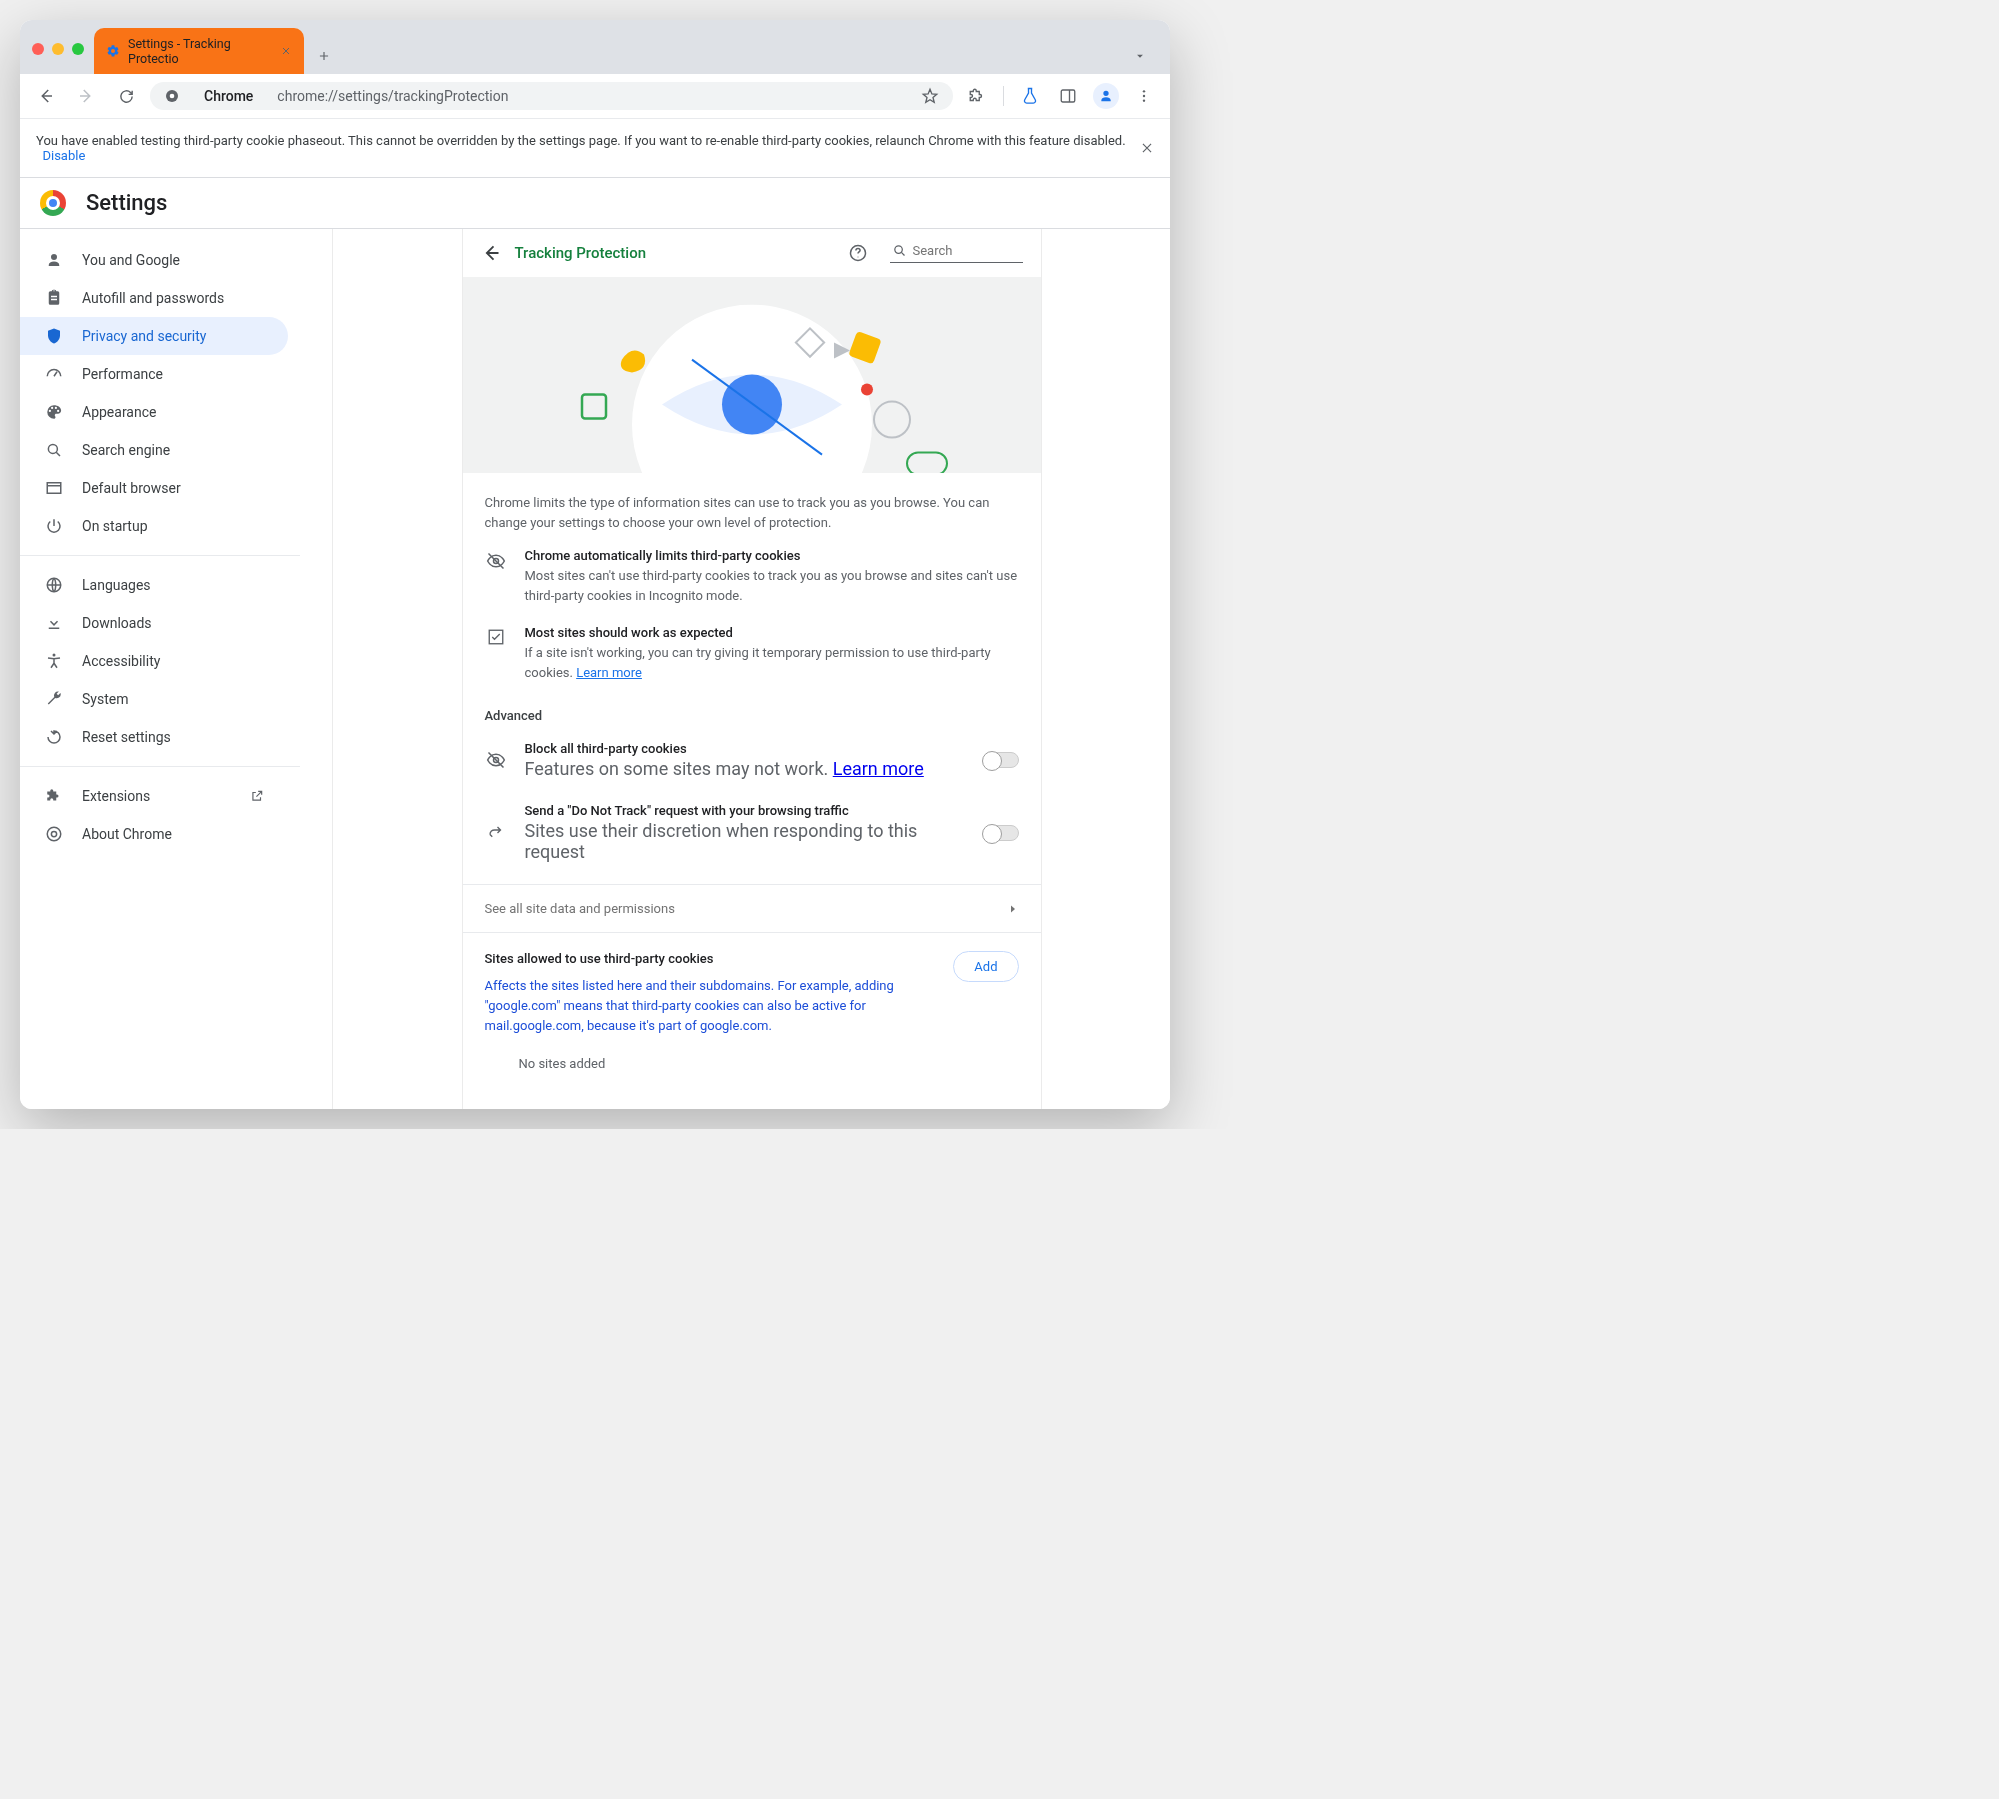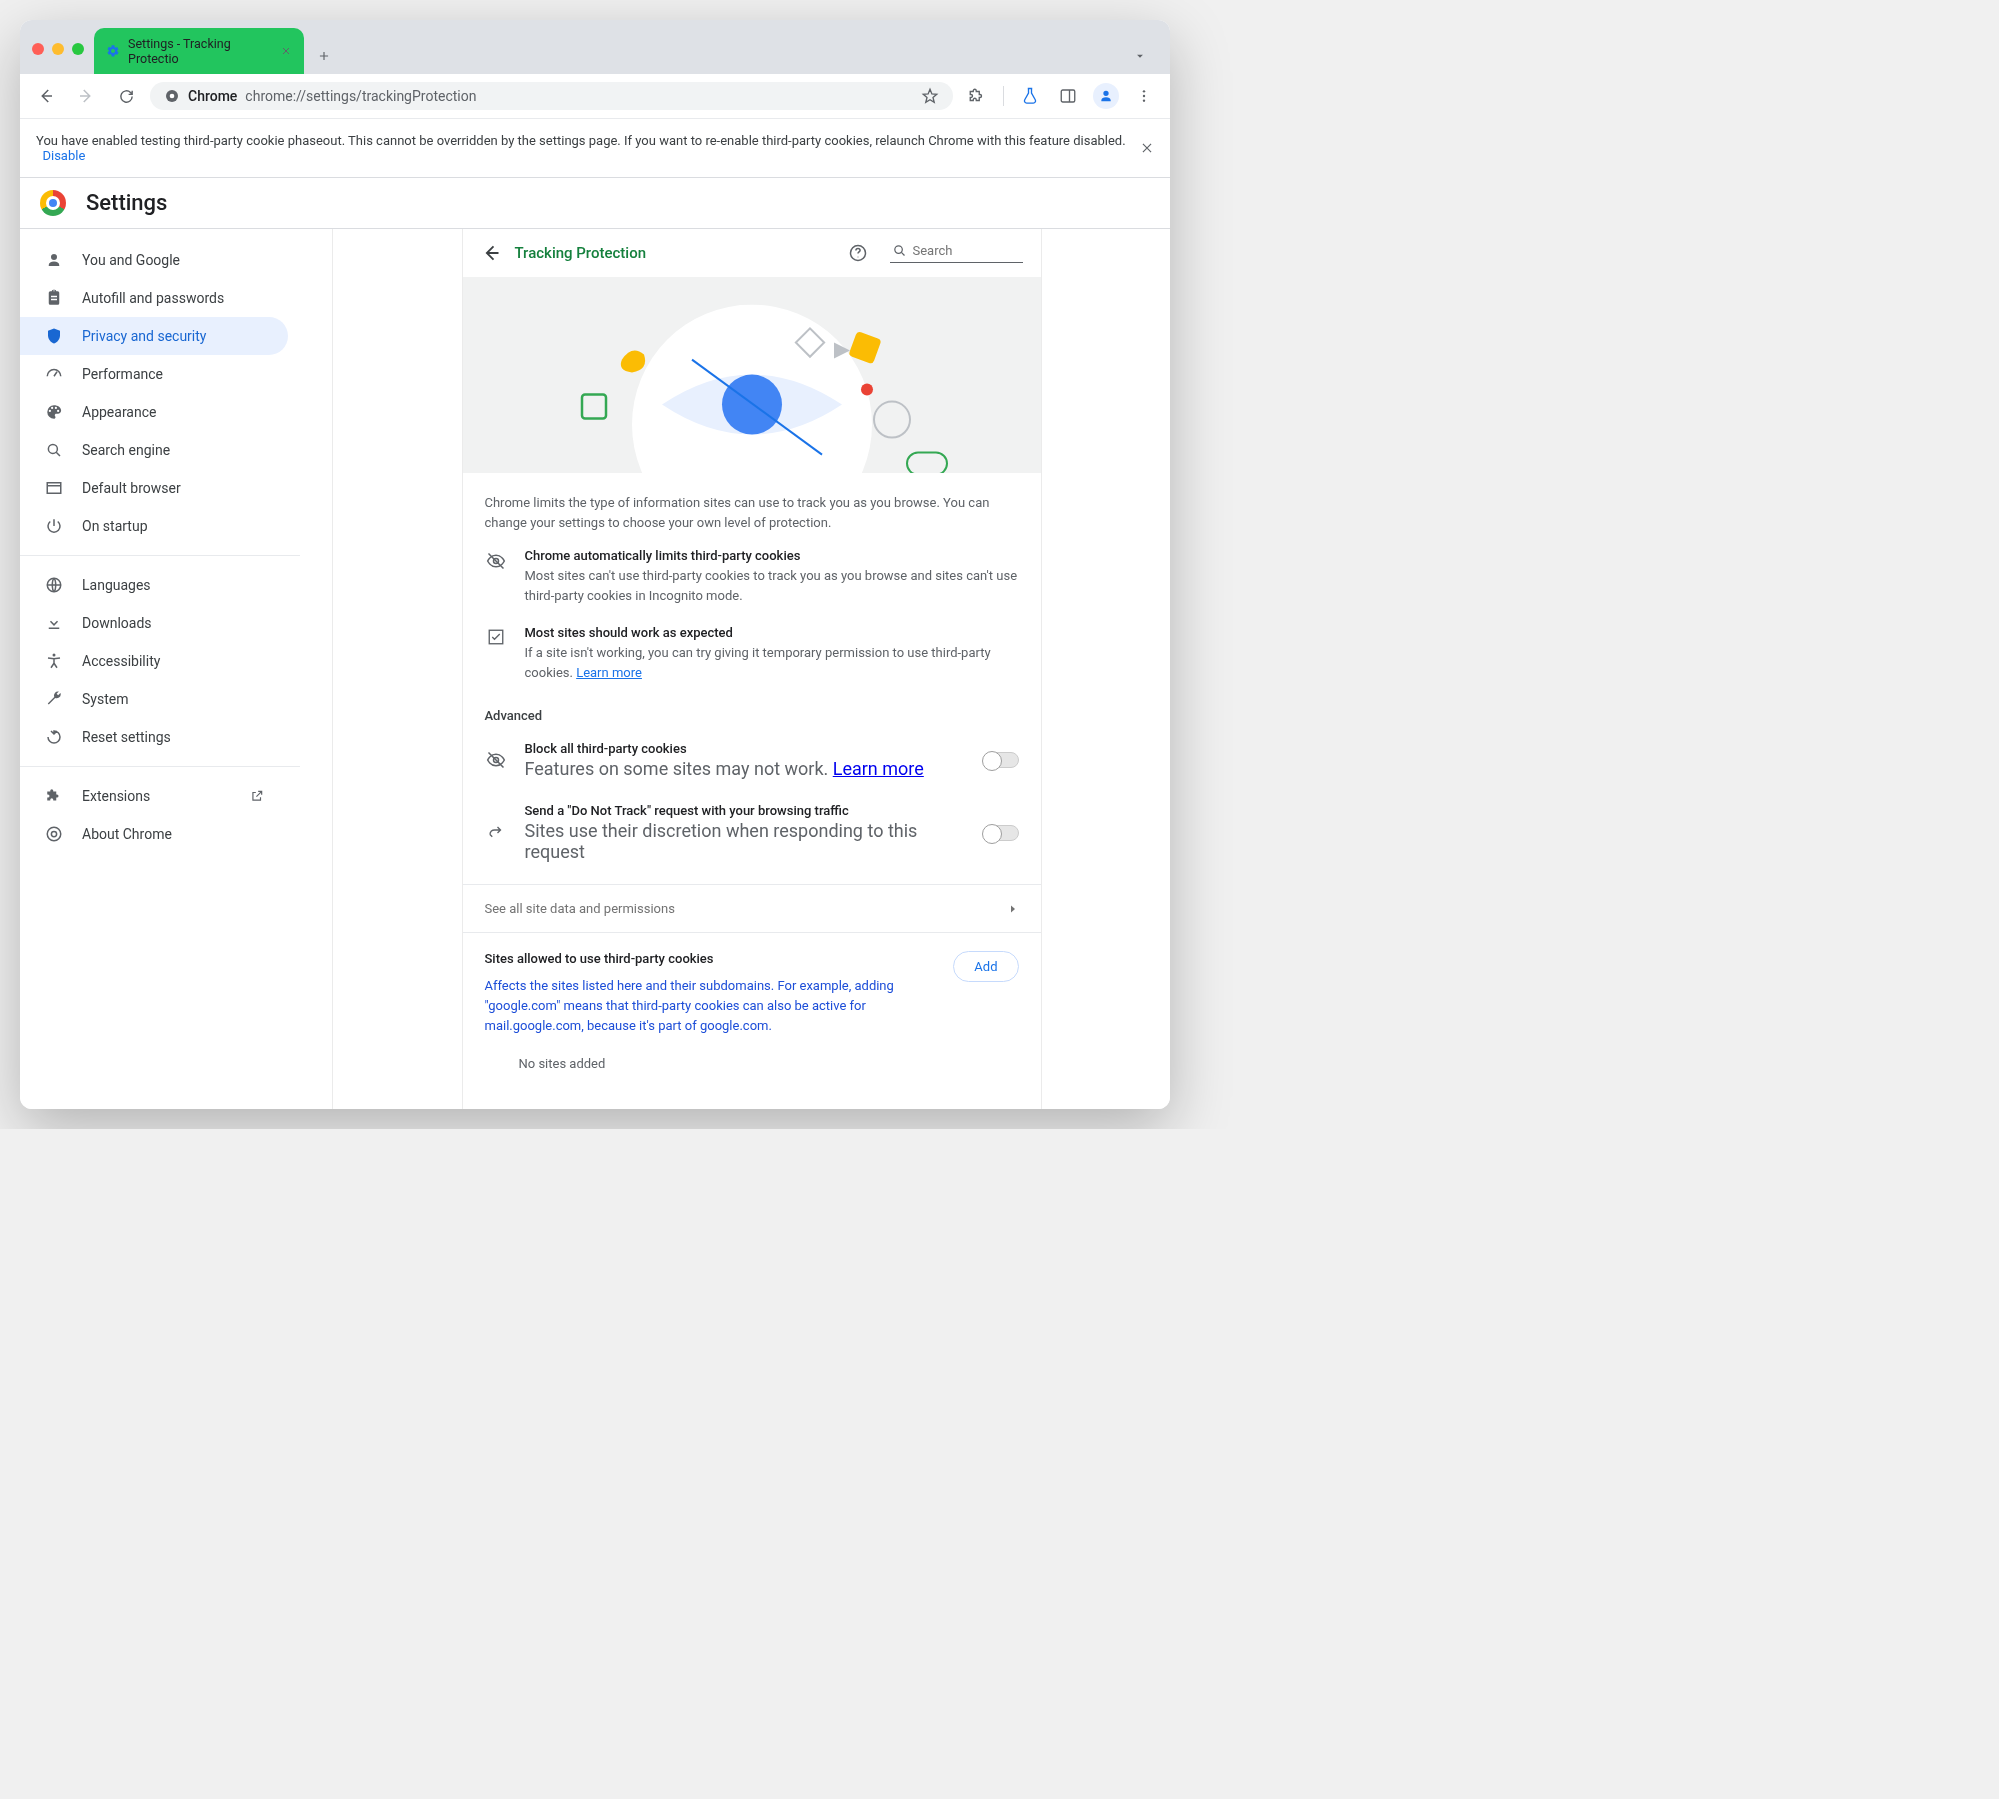--- a/index.html
+++ b/index.html
@@ -4,29 +4,29 @@
 <style>
 * { box-sizing: border-box; margin: 0; padding: 0; font-family: -apple-system, BlinkMacSystemFont, "Segoe UI", Roboto, Arial, sans-serif; }
 body { background: #f0f0f0; padding: 20px; }
 .window { width: 1150px; background: #fff; border-radius: 12px; box-shadow: 0 20px 60px rgba(0,0,0,0.25); overflow: hidden; }
 .chrome-top { background: #dee1e6; }
 .titlebar { display: flex; align-items: center; padding: 8px 12px 0 12px; gap: 10px; }
 .traffic { display: flex; gap: 8px; padding-bottom: 4px; }
 .dot { width: 12px; height: 12px; border-radius: 50%; }
 .dot.red { background: #ff5f57; } .dot.yellow { background: #febc2e; } .dot.green { background: #28c840; }
 .tabs-row { display: flex; align-items: flex-end; flex: 1; }
-.tab { background: #22c55e; border-radius: 10px 10px 0 0; padding: 8px 12px; display: flex; align-items: center; gap: 8px; font-size: 12.5px; color: #202124; max-width: 210px; position: relative; }
+.tab { background: #f97316; border-radius: 10px 10px 0 0; padding: 8px 12px; display: flex; align-items: center; gap: 8px; font-size: 12.5px; color: #202124; max-width: 210px; position: relative; }
 .tab .gear { color: #1a73e8; }
 .tab .close { color: #5f6368; margin-left: 4px; }
 .newtab { width: 28px; height: 28px; border-radius: 50%; display: flex; align-items: center; justify-content: center; color: #5f6368; margin-left: 6px; margin-bottom: 4px; }
 .caret-btn { margin-left: auto; width: 28px; height: 28px; border-radius: 6px; display: flex; align-items: center; justify-content: center; color: #5f6368; margin-right: 4px; margin-bottom: 4px;}
 .toolbar { background: #fff; display: flex; align-items: center; padding: 6px 10px; gap: 8px; border-bottom: 1px solid #e8eaed; }
 .nav-btn { width: 32px; height: 32px; border-radius: 50%; display: flex; align-items: center; justify-content: center; color: #5f6368; }
 .nav-btn.disabled { color: #bdc1c6; }
-.omnibox { flex: 1; display: flex; align-items: center; background: #f1f3f4; border-radius: 20px; padding: 5px 14px; gap: 8px; font-size: 14px; color: #202124; }
+.omnibox { flex: 1; display: flex; align-items: center; background: #f1f3f4; border-radius: 20px; padding: 5px 14px; gap: 24px; font-size: 14px; color: #202124; }
 .omnibox .host { font-weight: 500; }
 .omnibox .star { margin-left: auto; color: #5f6368; }
 .toolbar-right { display: flex; align-items: center; gap: 6px; }
 .tb-icon { width: 32px; height: 32px; display: flex; align-items: center; justify-content: center; color: #5f6368; border-radius: 50%; }
 .avatar-circle { width: 26px; height: 26px; border-radius: 50%; background: #e8f0fe; color: #1a73e8; display: flex; align-items: center; justify-content: center; }
 .notice { background: #fff; padding: 14px 16px; font-size: 13px; color: #3c4043; border-bottom: 1px solid #dadce0; display: flex; align-items: center; gap: 14px; }
 .notice-text { flex: 1; }
 .notice a { color: #1a73e8; text-decoration: none; }
 .notice .dismiss { color: #5f6368; }
 .app-header { display: flex; align-items: flex-start; padding: 12px 20px; gap: 20px; border-bottom: 1px solid #dadce0; background: #fff;}

